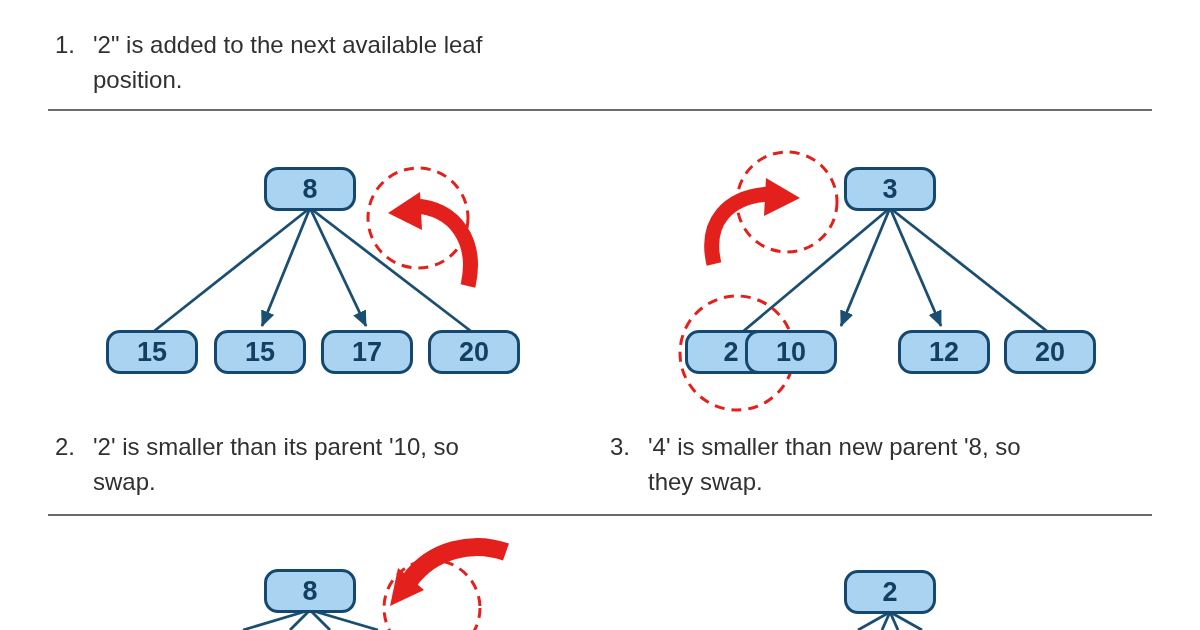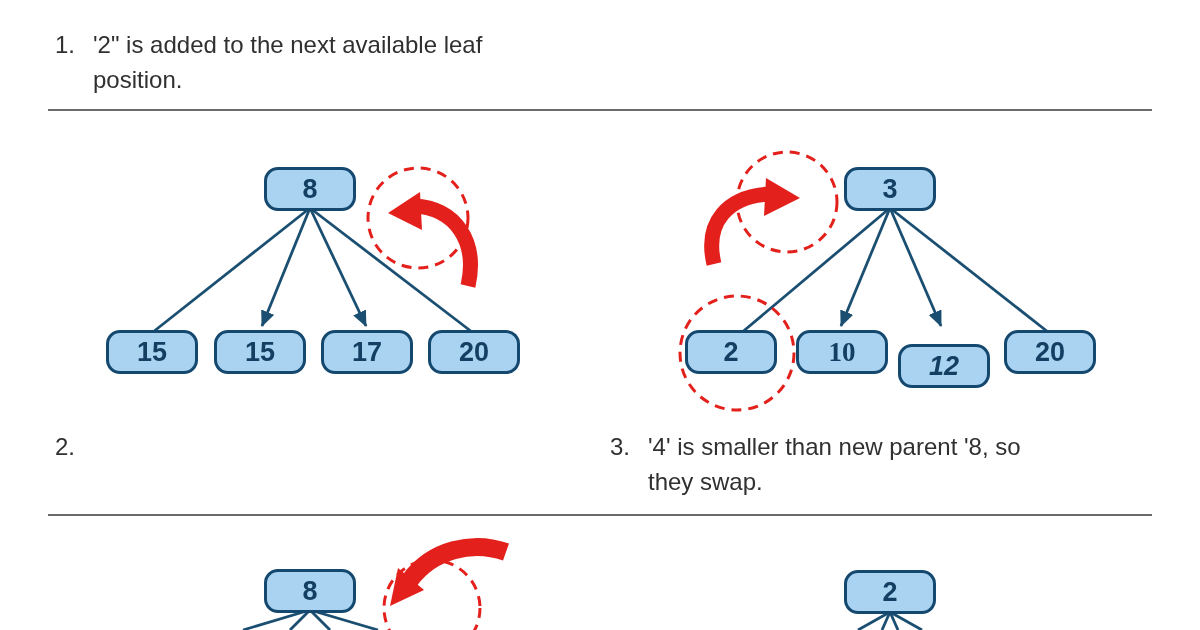--- a/index.html
+++ b/index.html
@@ -79,26 +79,28 @@
   </svg>
 
   <div class="node" style="left:264px; top:167px;">8</div>
   <div class="node" style="left:106px; top:330px;">15</div>
   <div class="node" style="left:214px; top:330px;">15</div>
   <div class="node" style="left:321px; top:330px;text-align:center;">17</div>
   <div class="node" style="left:428px; top:330px;">20</div>
 
   <div class="node" style="left:844px; top:167px;">3</div>
   <div class="node" style="left:685px; top:330px;">2</div>
-  <div class="node" style="left:796px; top:330px;font-family:Liberation Serif, serif;">10</div>
-  <div class="node" style="left:898px; top:344px;font-style:italic;">12</div>
+  <div class="node" style="left:745px; top:330px;">10</div>
+  <div class="node" style="left:898px; top:330px;">12</div>
   <div class="node" style="left:1004px; top:330px;">20</div>
 
   <div class="step" style="left:55px; top:430px; width:520px;">
     <span class="step-num">2.</span>
+    <div class="step-text">'2'  is smaller than its parent '10, so
+swap.</div>
   </div>
 
   <div class="step" style="left:610px; top:430px; width:520px;">
     <span class="step-num">3.</span>
     <div class="step-text">'4' is smaller than new parent '8, so
 they swap.</div>
   </div>
 
   <div class="divider" style="top:514px;"></div>
 

